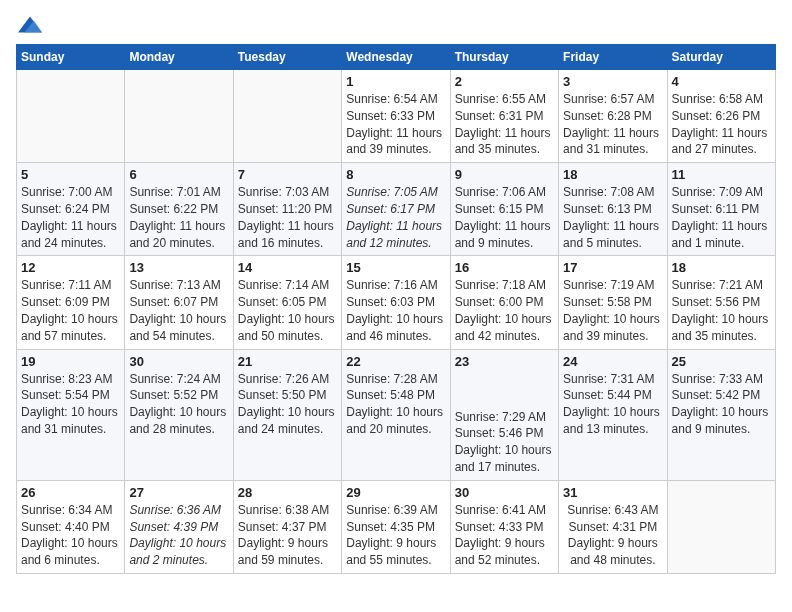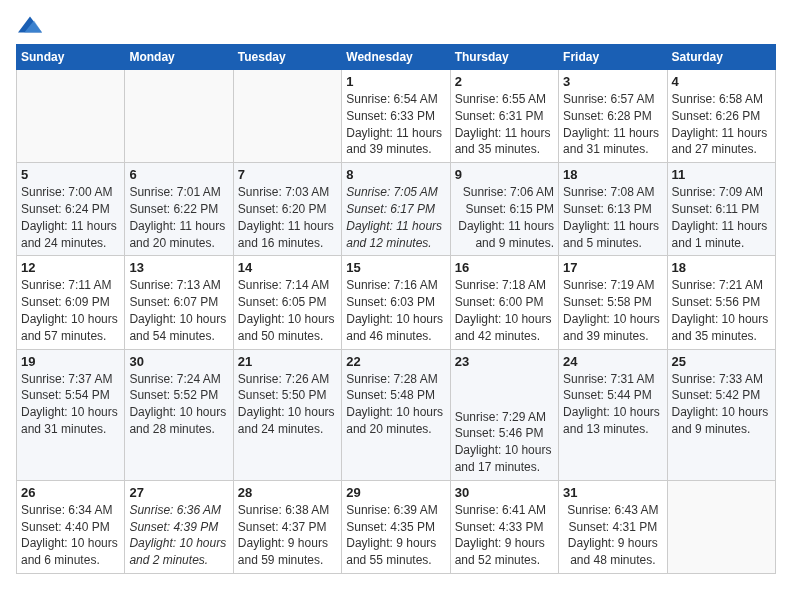--- a/index.html
+++ b/index.html
@@ -170,34 +170,34 @@
           <td>
             <span class="day-number">6</span>
             <div class="day-info" style="white-space: pre-line;">Sunrise: 7:01 AM
 Sunset: 6:22 PM
 Daylight: 11 hours
 and 20 minutes.</div>
           </td>
           <td>
             <span class="day-number">7</span>
             <div class="day-info" style="white-space: pre-line;">Sunrise: 7:03 AM
-Sunset: 6:20 PM
+Sunset: 11:20 PM
 Daylight: 11 hours
 and 16 minutes.</div>
           </td>
           <td>
             <span class="day-number">8</span>
             <div class="day-info" style="white-space: pre-line; font-style: italic;">Sunrise: 7:05 AM
 Sunset: 6:17 PM
 Daylight: 11 hours
 and 12 minutes.</div>
           </td>
           <td>
             <span class="day-number">9</span>
-            <div class="day-info" style="white-space: pre-line; text-align: right;">Sunrise: 7:06 AM
+            <div class="day-info" style="white-space: pre-line;">Sunrise: 7:06 AM
 Sunset: 6:15 PM
 Daylight: 11 hours
 and 9 minutes.</div>
           </td>
           <td>
             <span class="day-number">18</span>
             <div class="day-info" style="white-space: pre-line;">Sunrise: 7:08 AM
 Sunset: 6:13 PM
 Daylight: 11 hours
 and 5 minutes.</div>
@@ -257,21 +257,21 @@
             <span class="day-number">18</span>
             <div class="day-info" style="white-space: pre-line;">Sunrise: 7:21 AM
 Sunset: 5:56 PM
 Daylight: 10 hours
 and 35 minutes.</div>
           </td>
         </tr>
         <tr>
           <td>
             <span class="day-number">19</span>
-            <div class="day-info" style="white-space: pre-line;">Sunrise: 7:37 AM
+            <div class="day-info" style="white-space: pre-line;">Sunrise: 8:23 AM
 Sunset: 5:54 PM
 Daylight: 10 hours
 and 31 minutes.</div>
           </td>
           <td>
             <span class="day-number">30</span>
             <div class="day-info" style="white-space: pre-line;">Sunrise: 7:24 AM
 Sunset: 5:52 PM
 Daylight: 10 hours
 and 28 minutes.</div>

